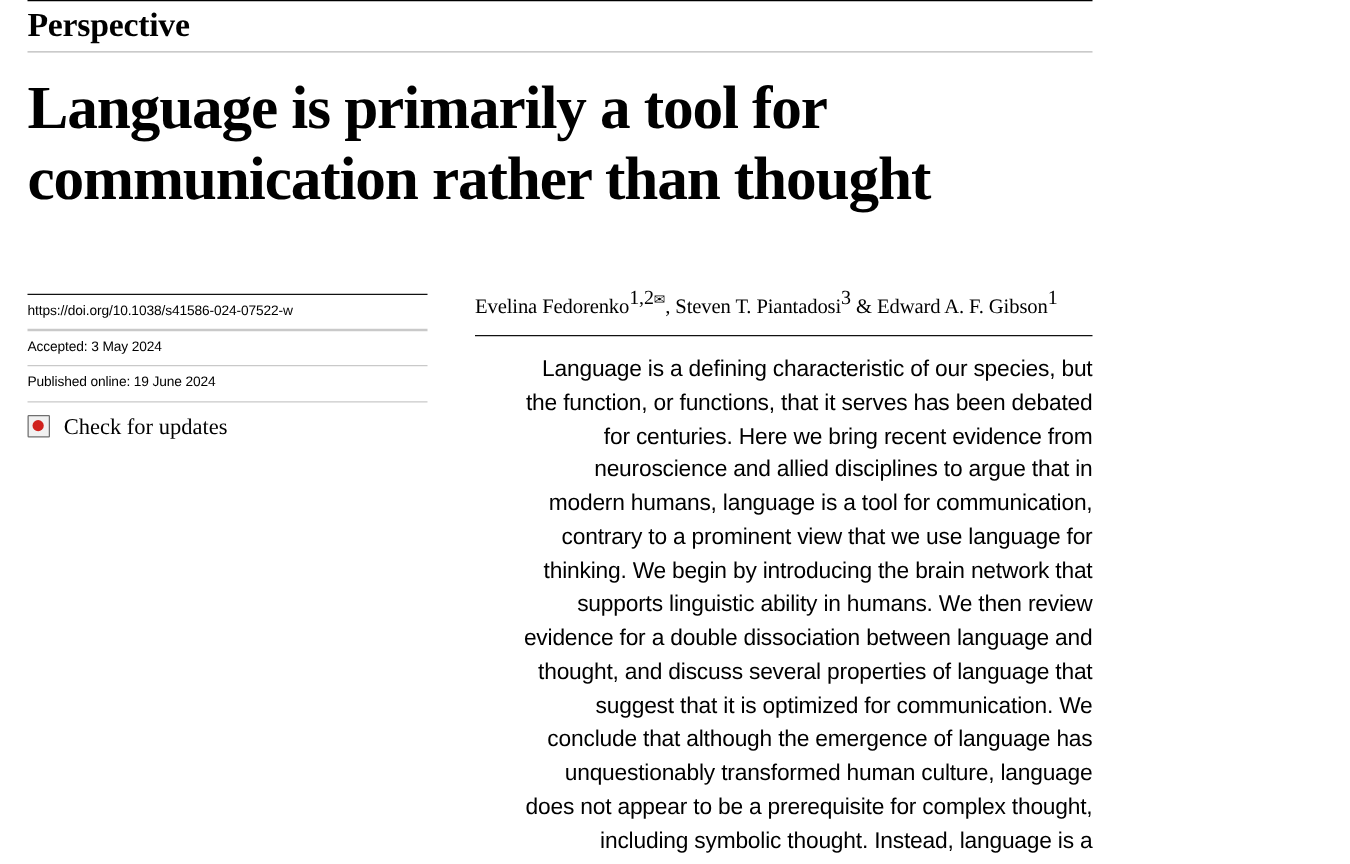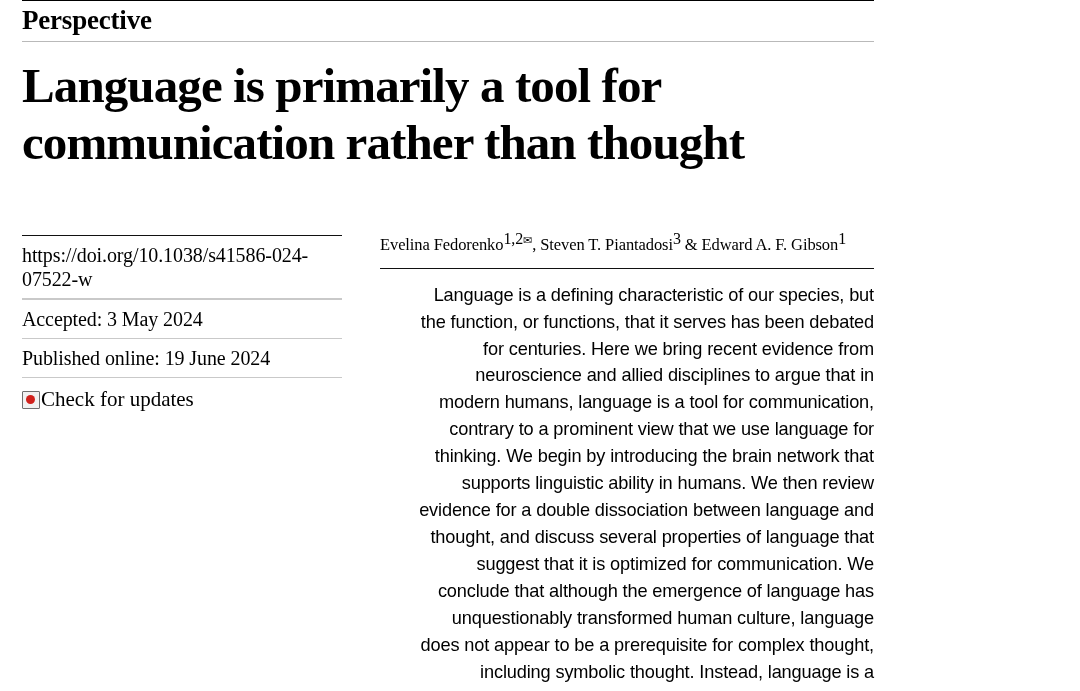--- a/index.html
+++ b/index.html
@@ -69,43 +69,43 @@
     padding-right: 18px;
     box-sizing: border-box;
   }
   .col-right {
     flex: 1 1 auto;
     padding-left: 20px;
     box-sizing: border-box;
   }
 
   .meta-line {
-    font-family: Liberation Serif, serif;
-    font-size: 20px;
+    font-family: Liberation Sans, sans-serif;
+    font-size: 11px;
     line-height: 1.2;
     padding: 7px 0 7px 0;
     letter-spacing: -0.1px;
   }
   .meta-sep {
     border: 0;
     border-top: 1px solid #c9c9c9;
     margin: 0;
   }
   .topline {
     border: 0;
     border-top: 1.4px solid #111;
     margin: 0;
   }
 
   .updates {
     display: flex;
     align-items: center;
-    gap: 1px;
+    gap: 11px;
     padding-top: 9px;
-    font-size: 21px;
+    font-size: 18px;
     font-family: "Liberation Serif", serif;
   }
   .update-icon {
     width: 16px;
     height: 16px;
     border: 1px solid #6f6f6f;
     background: #f1f1f1;
     position: relative;
     flex: 0 0 16px;
     border-radius: 1px;

